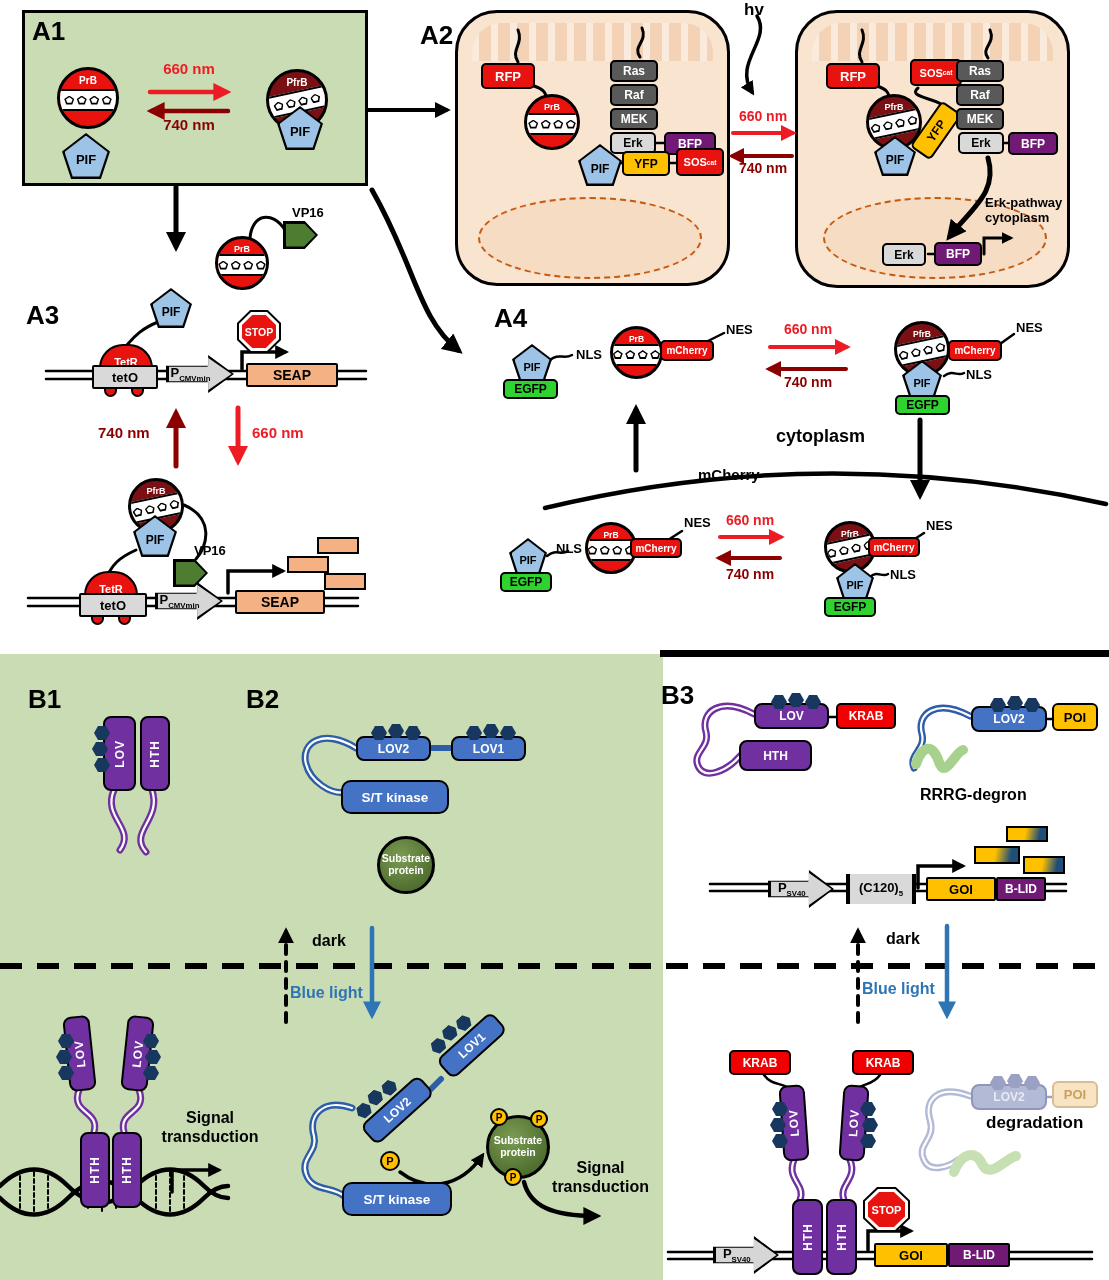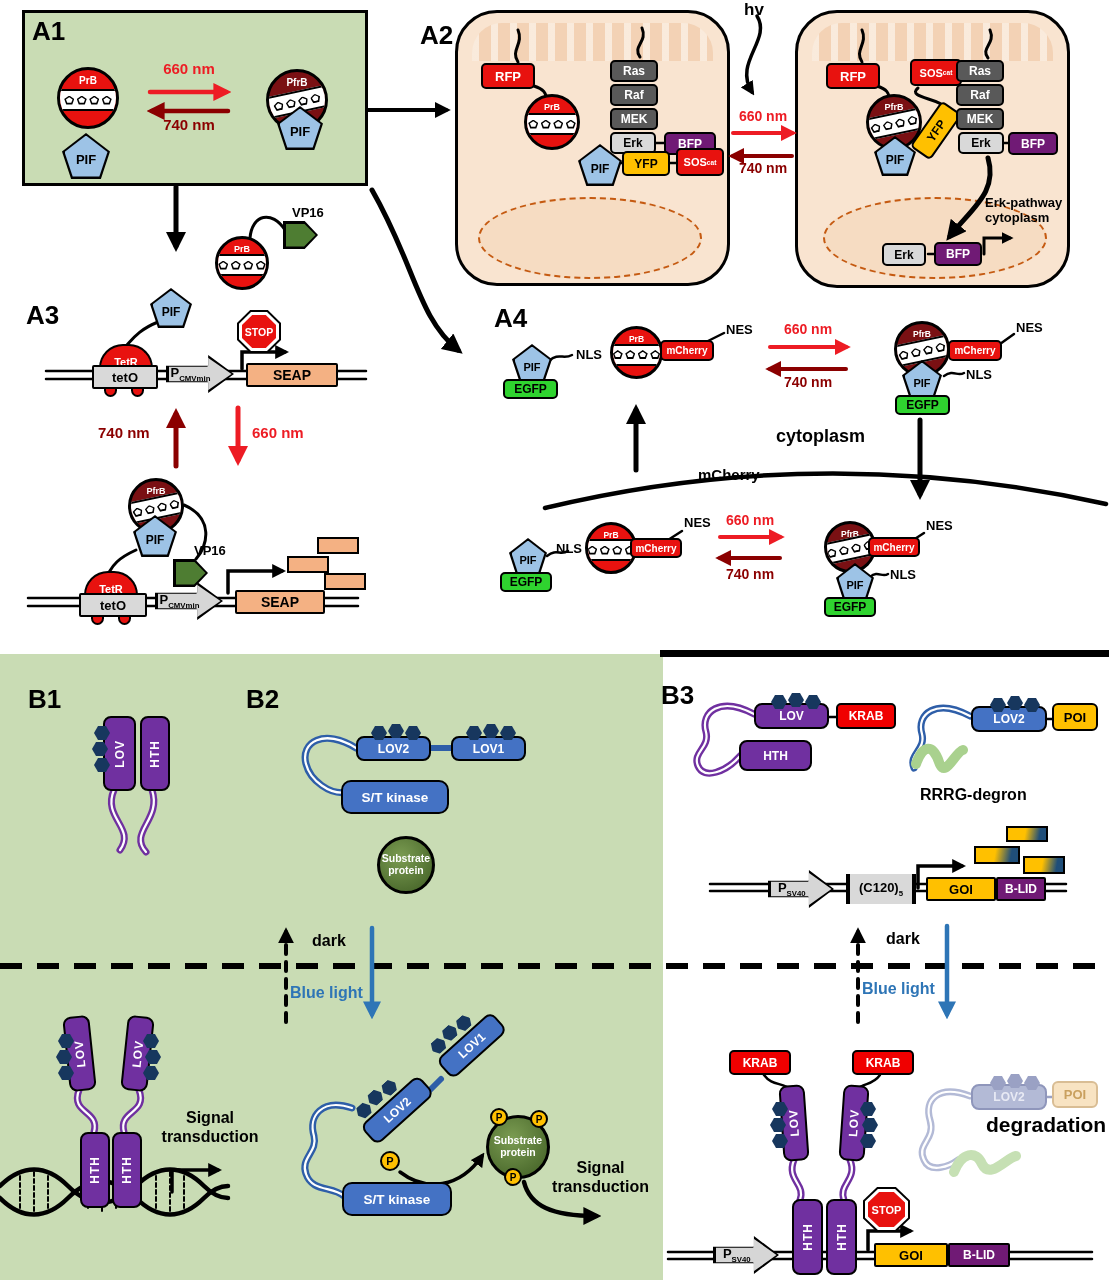--- a/index.html
+++ b/index.html
@@ -628,15 +628,15 @@
       </div>
     </div>
   <div class="box yel lay3" style="left:874px;top:1243px;width:74px;height:24px;border-radius:2px;font-size:13px">GOI</div>
   <div class="box blue lay3" style="left:948px;top:1243px;width:62px;height:24px;border-radius:2px">B-LID</div>
 
   <div class="box lay3" style="left:971px;top:1084px;width:76px;height:26px;background:#b3bad6;border-color:#8f96bb;color:#e8eaf4;border-radius:8px">LOV2</div>
   <div class="hex hexf lay3" style="left:990px;top:1076px"></div>
   <div class="hex hexf lay3" style="left:1007px;top:1074px"></div>
   <div class="hex hexf lay3" style="left:1024px;top:1076px"></div>
   <div class="box lay3" style="left:1052px;top:1081px;width:46px;height:27px;background:#f8e3c2;border-color:#d9bd94;color:#c9a05e;border-radius:6px;font-size:13px">POI</div>
-  <div class="txt lay3" style="left:986px;top:1113px;font-size:21px">degradation</div>
+  <div class="txt lay3" style="left:986px;top:1113px;font-size:17px">degradation</div>
 
 </div>
 
 </body></html>

